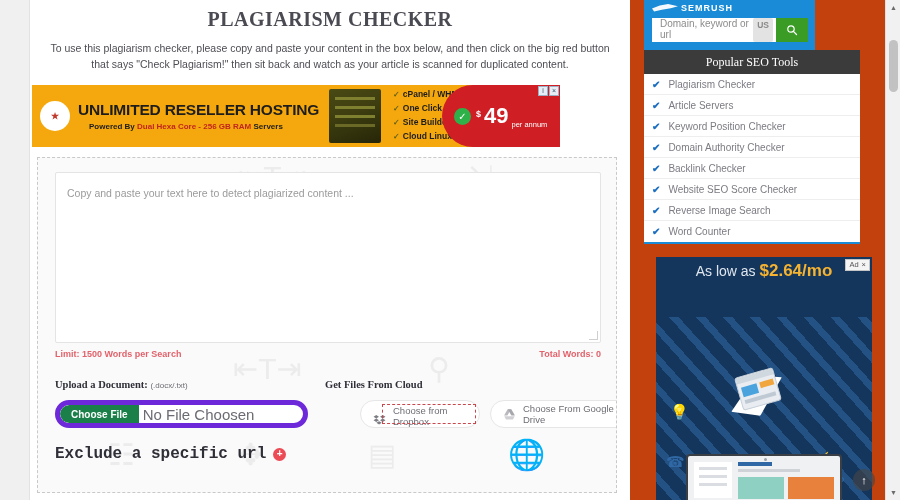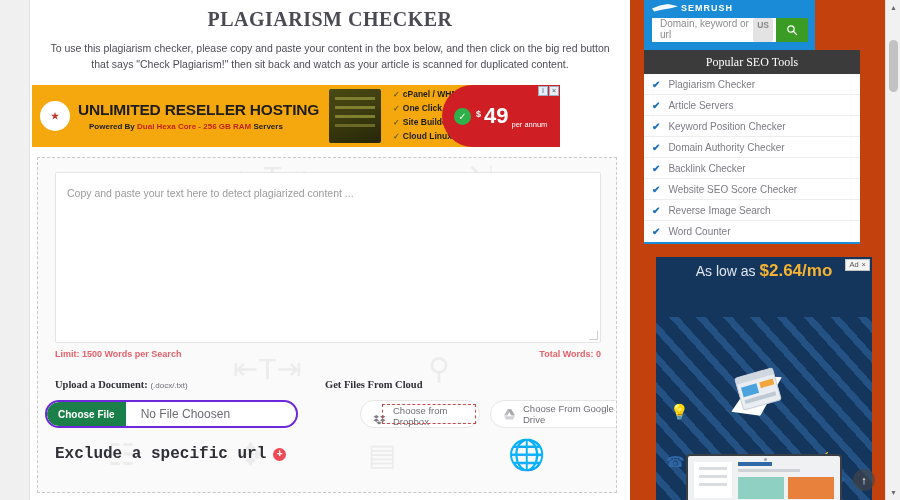--- a/index.html
+++ b/index.html
@@ -110,30 +110,30 @@
 
   .sec-label{
     position:absolute; font-size:10.5px; font-weight:bold; color:#2f2f38;
     font-family:"Liberation Serif", serif;
   }
   .sec-label .lite{ font-weight:normal; font-size:8px; color:#6b6b73; font-family:"Liberation Sans",sans-serif;}
   .upload-label{ left:17px; top:221px; }
   .cloud-label{ left:287px; top:221px; }
 
   .file-row{
-    position:absolute; left:7px; top:242px; width:253px; height:28px;
-    background:#fff; border:2px solid #6d28d9; border-radius:14px; overflow:hidden;
+    position:absolute; left:17px; top:242px; width:253px; height:28px;
+    background:#fff; border:5px solid #6d28d9; border-radius:14px; overflow:hidden;
     display:flex; align-items:center;
   }
   .choose-file{
     height:100%; background:#1b7f49; color:#fff; font-size:10px; font-weight:bold;
     display:flex; align-items:center; padding:0 11px; border-radius:14px 0 0 14px;
     flex:0 0 auto;
   }
-  .file-name{ font-size:12px; color:#6b6b73; padding-left:15px; }
+  .file-name{ font-size:15px; color:#6b6b73; padding-left:4px; }
 
   .cloud-btn{
     position:absolute; top:242px; height:28px;
     background:#fff; border:1px solid #e6e6e6; border-radius:14px;
     display:flex; align-items:center; padding:0 12px; gap:7px;
   }
   .cloud-btn .lbl{ font-size:9.5px; color:#6d6d75; }
   .dropbox-btn{ left:322px; width:120px;align-items:flex-end; }
   .gdrive-btn{ left:452px; width:146px; }
   .dotted-focus{

